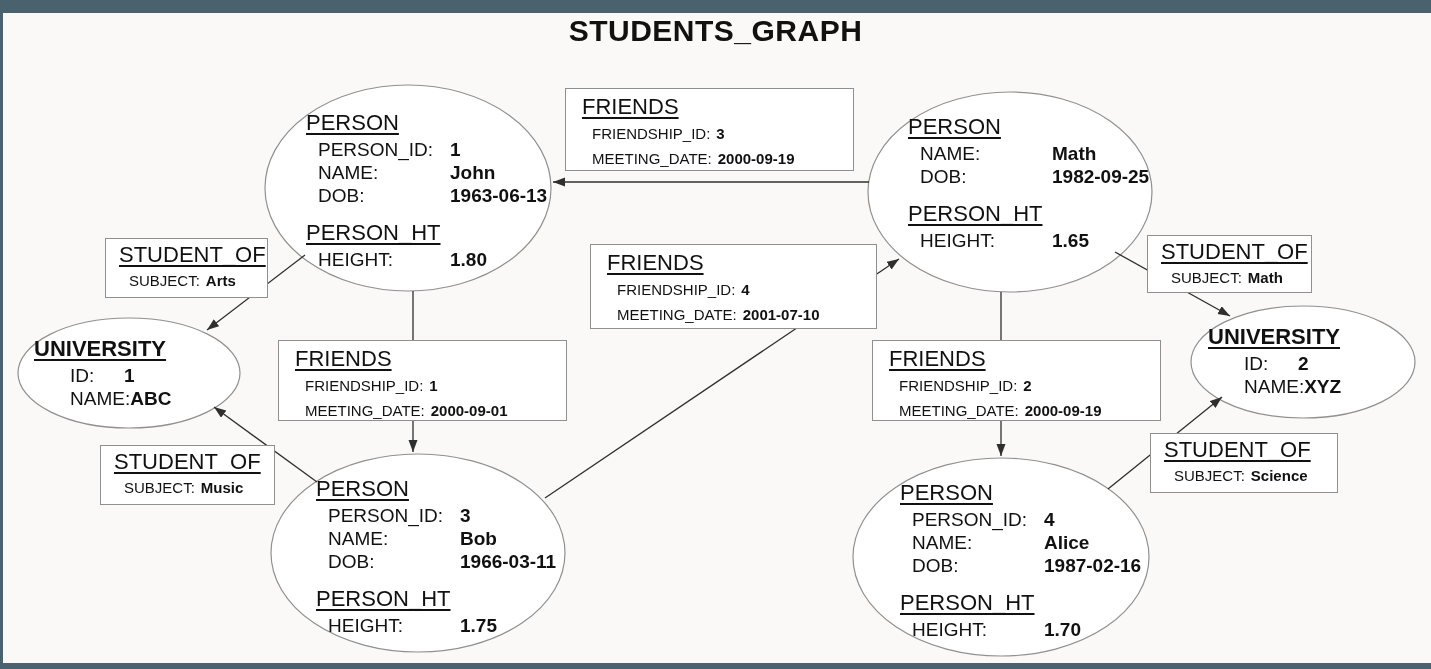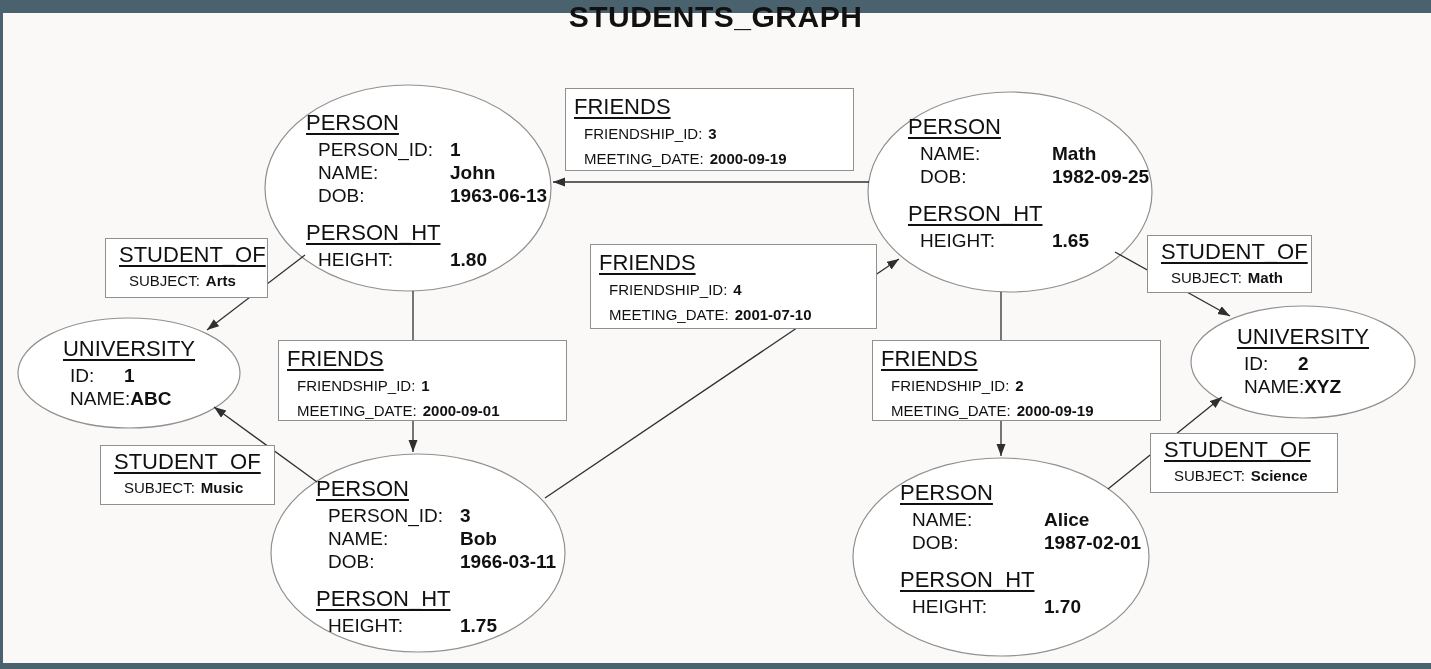--- a/index.html
+++ b/index.html
@@ -10,47 +10,47 @@
   body{background:#e8e8e8;}
   .canvas{
     position:relative; width:1431px; height:669px; overflow:hidden;
     background:var(--bg); color:var(--text);
     font-family:"Liberation Sans", sans-serif;
   }
   .frame-top{position:absolute;left:0;top:0;width:100%;height:13px;background:var(--frame);}
   .frame-left{position:absolute;left:0;top:13px;width:3px;height:656px;background:var(--frame);}
   .frame-bottom{position:absolute;left:0;bottom:0;width:100%;height:6px;background:var(--frame);}
   .title{
-    position:absolute;left:0;top:0;width:100%;text-align:center;
+    position:absolute;left:0;top:14px;width:100%;text-align:center;
     font-size:30px;font-weight:700;letter-spacing:.5px;
   }
   svg.edges{position:absolute;left:0;top:0;width:1431px;height:669px;}
   svg.edges ellipse{fill:var(--node-fill);stroke:var(--node-border);stroke-width:1.2;}
   svg.edges line{stroke:var(--edge);stroke-width:1.3;}
   svg.edges marker path{fill:var(--edge);}
   .node-text{position:absolute;}
   .node-heading{
     font-size:22px;line-height:26px;
     text-decoration:underline;text-decoration-thickness:1.6px;text-underline-offset:3px;
     margin-bottom:2px;white-space:nowrap;
   }
   .node-heading.sub{margin-top:13px;}
   .attr-row{font-size:19px;line-height:23px;margin-left:12px;white-space:nowrap;}
   .attr-key{display:inline-block;min-width:132px;}
   .attr-val{font-weight:700;}
   .univ-text{position:absolute;width:190px;}
-  .univ-text .node-heading{text-align:center;}
+  .univ-text .node-heading{text-align:left;font-weight:bold;}
   .univ-text .attr-row{margin-left:36px;}
   .univ-text .attr-key{min-width:54px;}
   .edge-box{
     position:absolute;box-sizing:border-box;background:var(--node-fill);
     border:1px solid var(--node-border);
   }
   .edge-box .node-heading{margin:0 0 1px 0;}
-  .edge-box.friends{padding:5px 0 0 8px;}
+  .edge-box.friends{padding:5px 0 0 16px;}
   .edge-box.studentof{padding:3px 0 16px 13px;}
   .inline-row{font-size:15px;line-height:25px;margin-left:10px;white-space:nowrap;}
   .edge-box.studentof .inline-row{line-height:24px;}
   .inline-row .attr-val{margin-left:6px;}
 </style>
 </head>
 <body>
 
 <div class="canvas">
   <div class="frame-top"></div>
@@ -104,22 +104,23 @@
     <div class="node-heading">PERSON</div>
     <div class="attr-row"><span class="attr-key">PERSON_ID:</span><span class="attr-val">3</span></div>
     <div class="attr-row"><span class="attr-key">NAME:</span><span class="attr-val">Bob</span></div>
     <div class="attr-row"><span class="attr-key">DOB:</span><span class="attr-val">1966-03-11</span></div>
     <div class="node-heading sub">PERSON_HT</div>
     <div class="attr-row"><span class="attr-key">HEIGHT:</span><span class="attr-val">1.75</span></div>
   </div>
 
   <div class="node-text" style="left:900px;top:480px">
     <div class="node-heading">PERSON</div>
+    <div class="attr-row"><span class="attr-key">PERSON_ID:</span><span class="attr-val">4</span></div>
     <div class="attr-row"><span class="attr-key">NAME:</span><span class="attr-val">Alice</span></div>
-    <div class="attr-row"><span class="attr-key">DOB:</span><span class="attr-val">1987-02-01</span></div>
+    <div class="attr-row"><span class="attr-key">DOB:</span><span class="attr-val">1987-02-16</span></div>
     <div class="node-heading sub">PERSON_HT</div>
     <div class="attr-row"><span class="attr-key">HEIGHT:</span><span class="attr-val">1.70</span></div>
   </div>
 
   <div class="univ-text" style="left:34px;top:336px">
     <div class="node-heading">UNIVERSITY</div>
     <div class="attr-row"><span class="attr-key">ID:</span><span class="attr-val">1</span></div>
     <div class="attr-row"><span class="attr-key">NAME:</span><span class="attr-val">ABC</span></div>
   </div>
 

